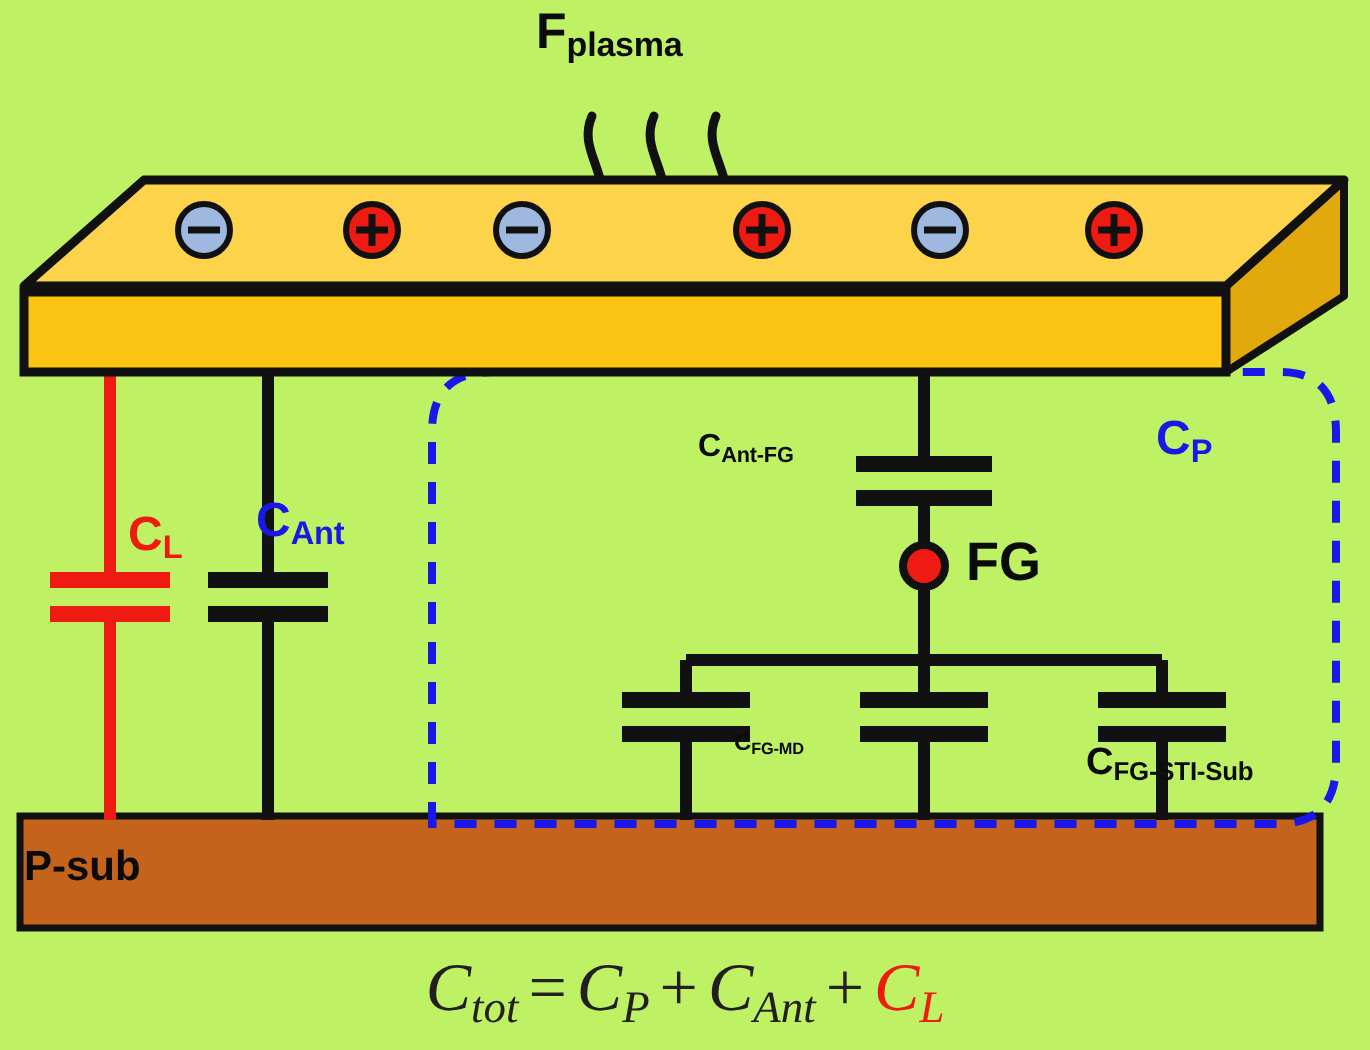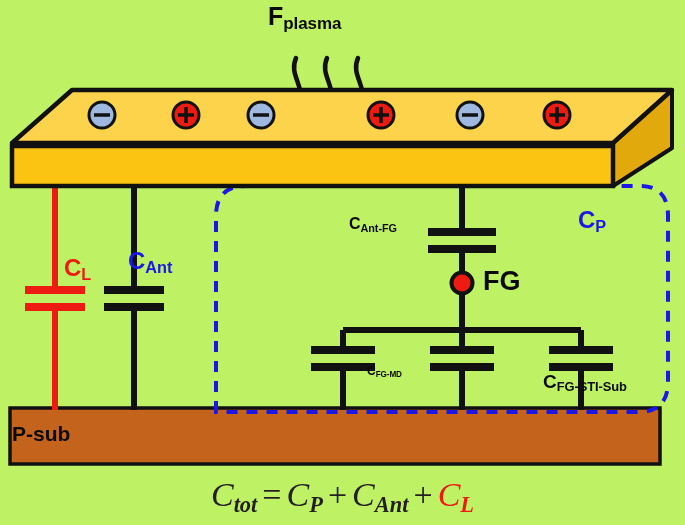--- a/index.html
+++ b/index.html
@@ -108,21 +108,20 @@
     font-style: italic;
     font-size: 34px;
     color: #231f20;
     white-space: nowrap;
     user-select: none;
   }
   #equation .sub {
     font-size: 0.66em;
     position: relative;
     top: 0.28em;
-    font-weight: bold;
   }
   #equation .red {
     color: #ee1b13;
   }
   #equation .op {
     font-style: normal;
     padding: 0 5px;
   }
 </style>
 </head>

